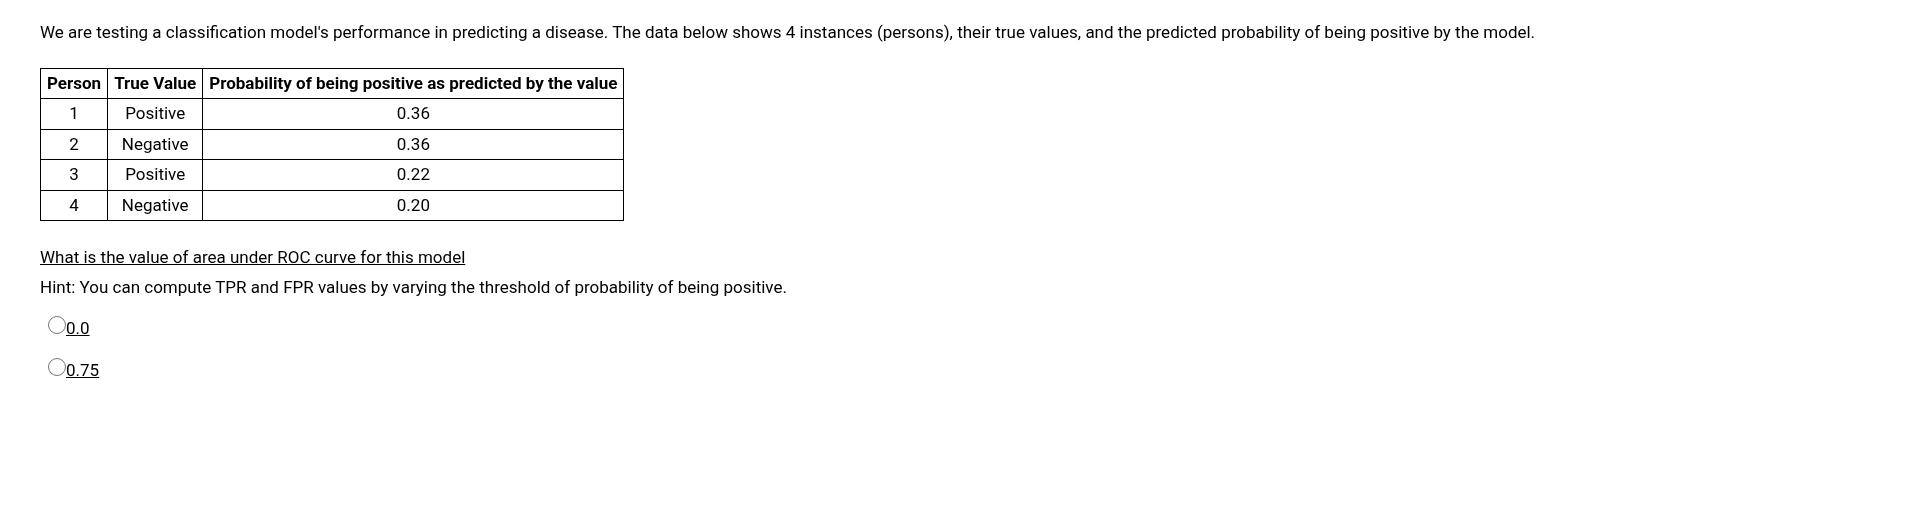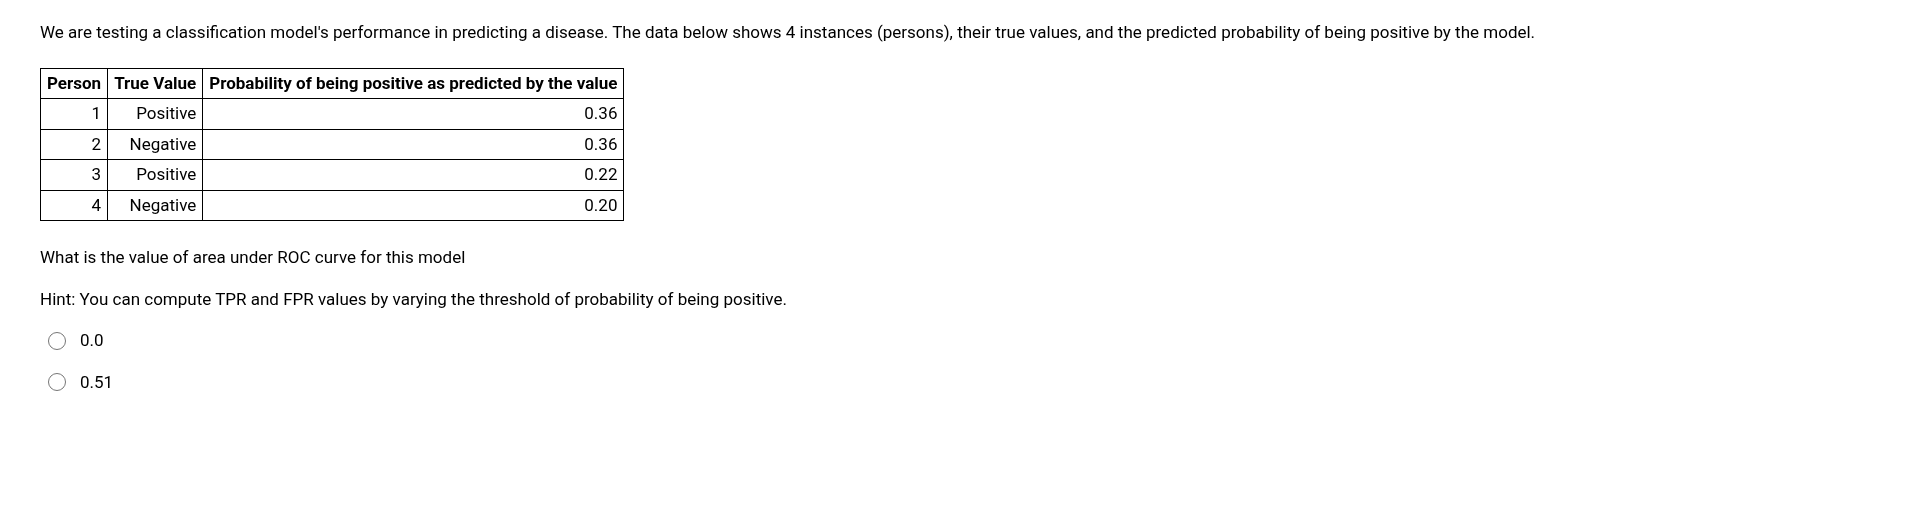--- a/index.html
+++ b/index.html
@@ -19,42 +19,43 @@
     }
     table {
       border-collapse: collapse;
       margin-bottom: 24px;
     }
     table, th, td {
       border: 1px solid #000;
     }
     th, td {
       padding: 2px 6px;
-      text-align: right;
+      text-align: center;
       vertical-align: top;
     }
     th {
       font-weight: 700;
     }
     .prompt {
-      margin-bottom: 16px;
+      margin-bottom: 4px;
+      text-decoration: underline;
     }
     .hint {
       margin-bottom: 16px;
     }
     .options {
       display: flex;
       flex-direction: column;
       gap: 16px;
       padding-left: 8px;
     }
     .option {
       display: flex;
-      align-items: center;
-      gap: 14px;
+      align-items: flex-start;
+      text-decoration: underline;
     }
     .option input[type="radio"] {
       width: 18px;
       height: 18px;
       margin: 0;
     }
     .option-label {
       font-size: 17px;
     }
   </style>
@@ -99,15 +100,15 @@
 
 <p class="hint">Hint: You can compute TPR and FPR values by varying the threshold of probability of being positive.</p>
 
 <div class="options">
   <label class="option">
     <input type="radio" name="answer" style="">
     <span class="option-label">0.0</span>
   </label>
   <label class="option">
     <input type="radio" name="answer" style="">
-    <span class="option-label">0.51</span>
+    <span class="option-label">0.75</span>
   </label>
 </div>
 
 </body></html>

